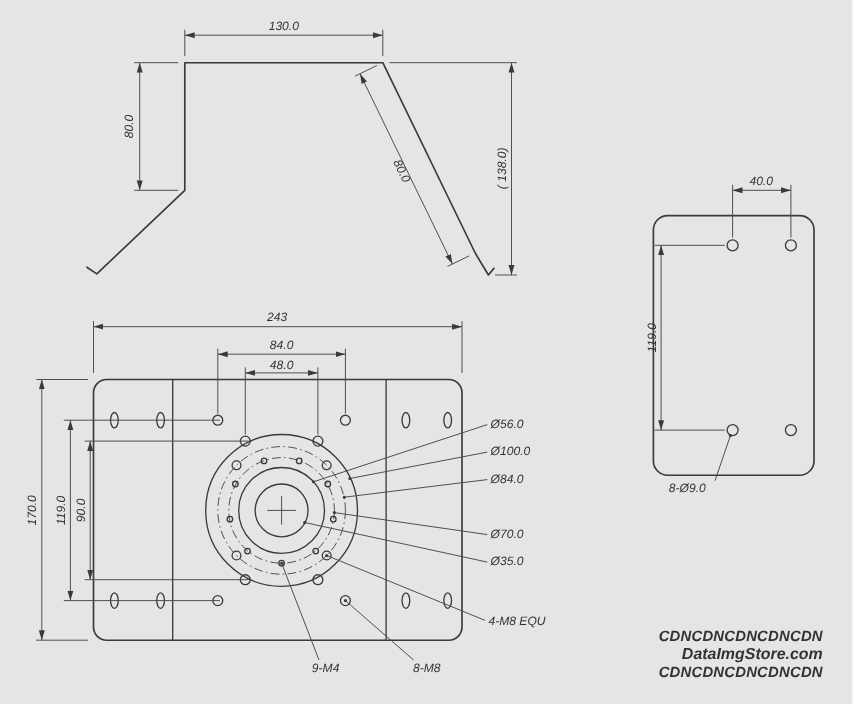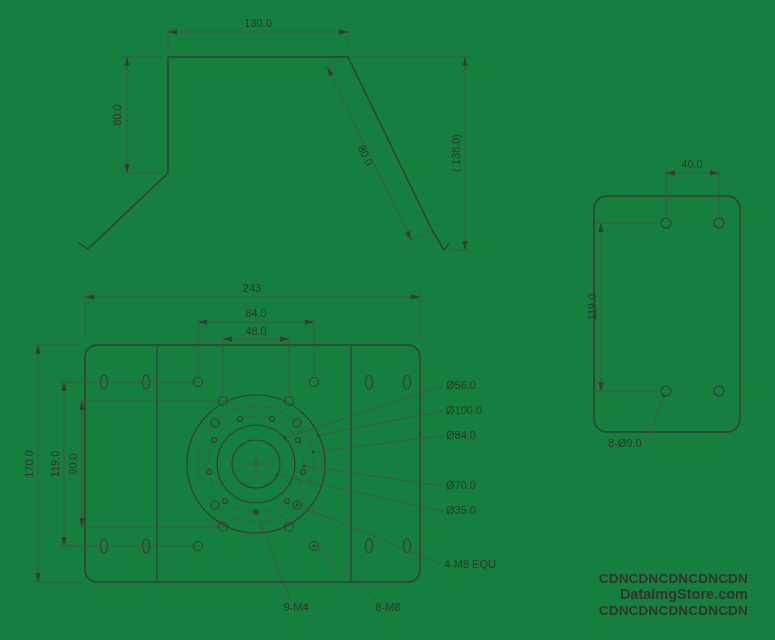--- a/index.html
+++ b/index.html
@@ -1,17 +1,17 @@
 <!DOCTYPE html>
 <html><head>
 <meta charset="utf-8">
 <title>Bracket Drawing</title>
 <style>
   html,body { margin:0; padding:0; background:#ffffff; }
-  .canvas { position:relative; width:775px; height:640px; background:#15803d; overflow:hidden; }
+  .canvas { position:relative; width:775px; height:640px; background:#e5e5e5; overflow:hidden;font-style:italic; }
   svg { display:block; }
   svg text { font-family:"Liberation Sans","DejaVu Sans",sans-serif; font-size:11px; fill:#333333; }
   .outline { fill:none; stroke:#3a3a3a; stroke-width:1.5; stroke-linejoin:round; stroke-linecap:round; }
   .medium  { fill:none; stroke:#3a3a3a; stroke-width:1.2; }
   .thin    { fill:none; stroke:#4d4d4d; stroke-width:0.9; }
   .dashdot { stroke-dasharray:8 3 1.5 3; }
   .rot     { text-anchor:middle; }
   .mid     { text-anchor:middle; }
   .wm-line { font-weight:bold; font-size:13.5px; letter-spacing:0.2px; text-anchor:end; }
   .wm-site { font-weight:bold; font-size:14.5px; text-anchor:end; }

